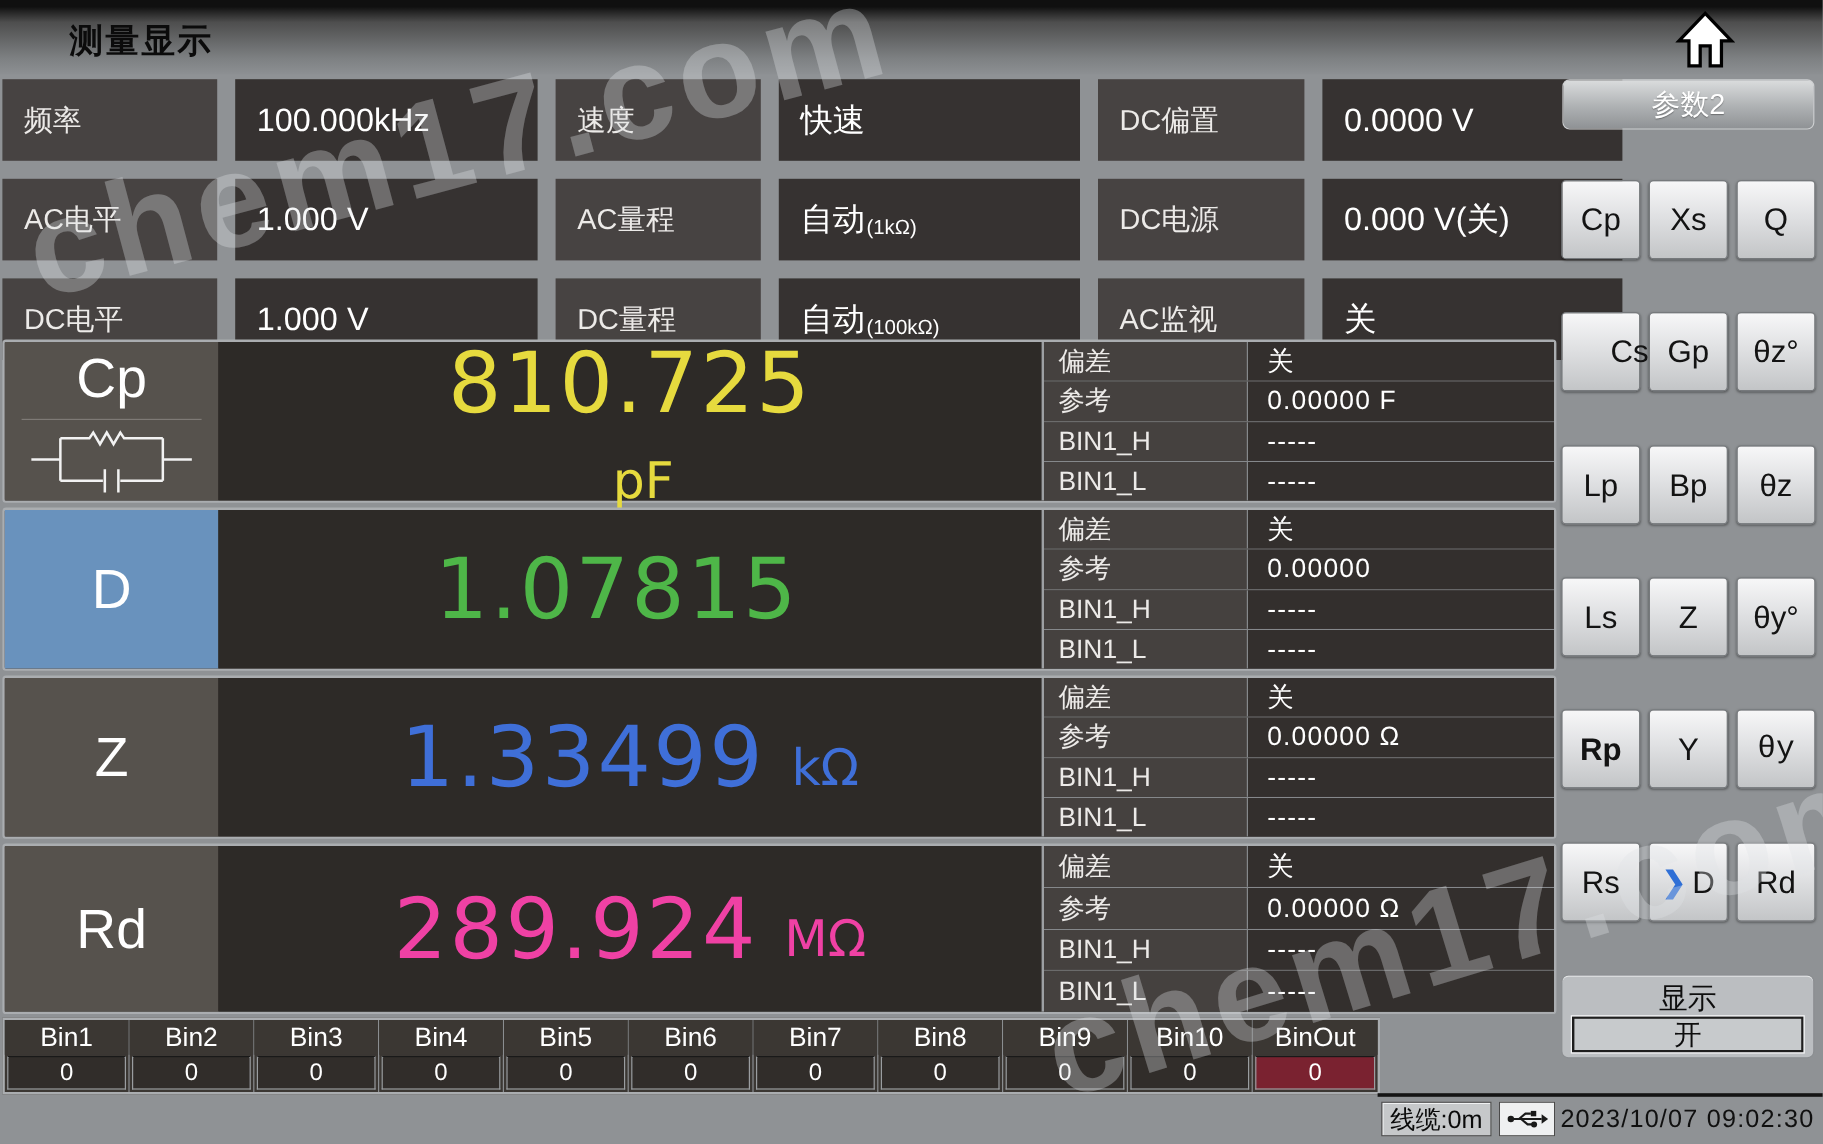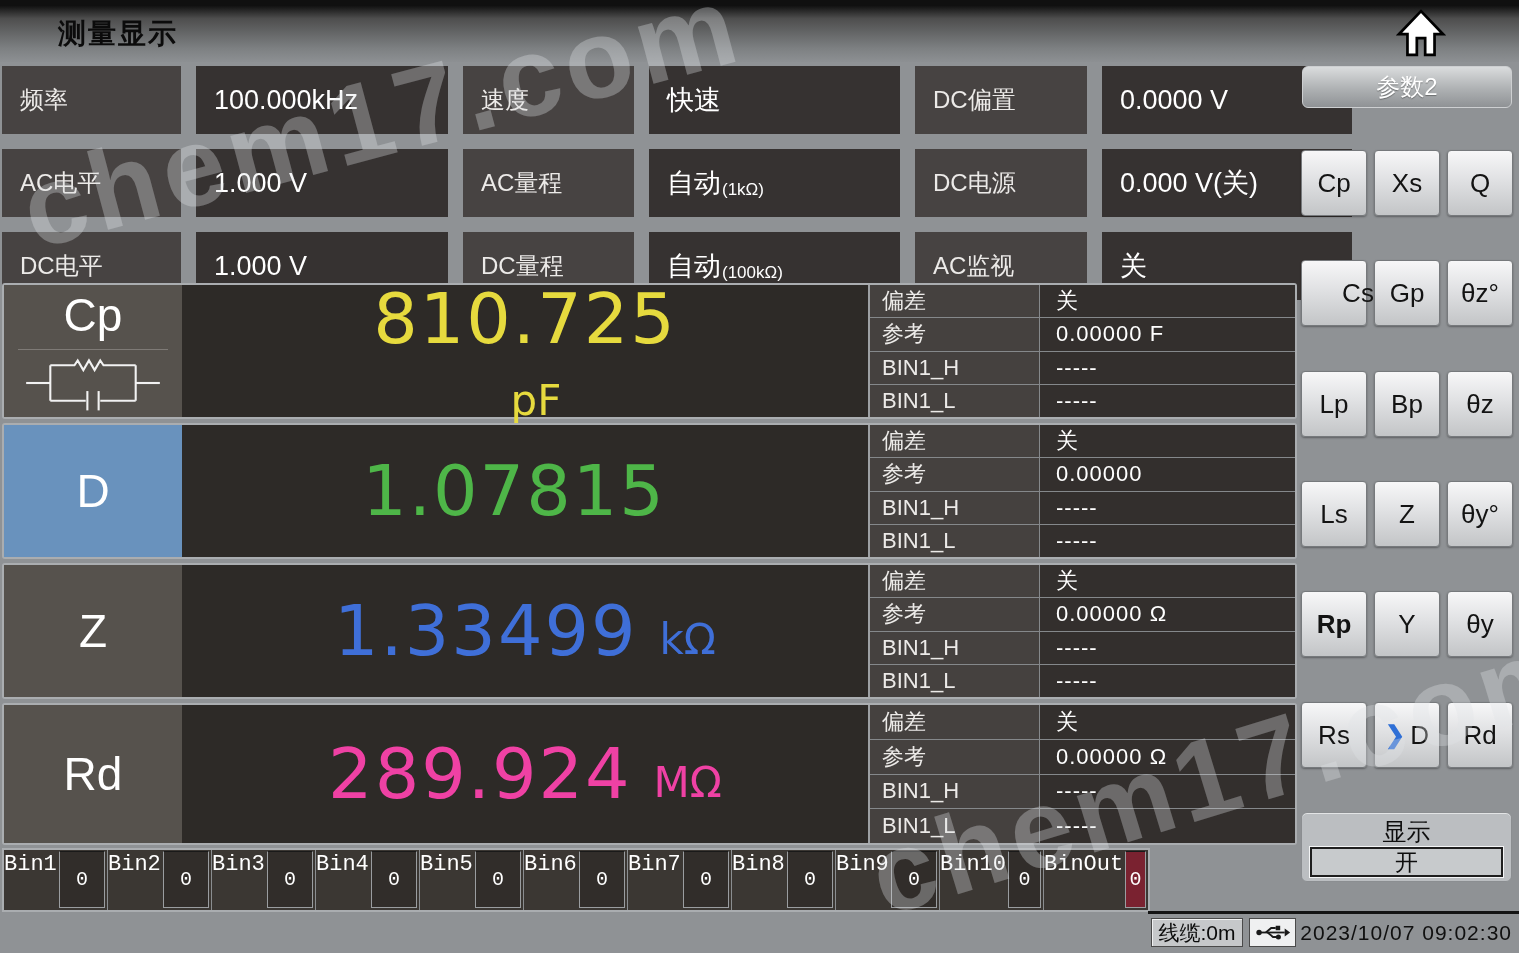--- a/index.html
+++ b/index.html
@@ -65,21 +65,21 @@
   .dvalue{
     flex:1;background:#332f2d;color:#ffffff;font-size:22px;
     display:flex;align-items:center;padding-left:16px;letter-spacing:1px;
   }
   
   .bins{
     position:absolute;left:2px;top:848px;width:1144px;height:60px;
     border:2px solid #aaadb0;background:#3b3733;
     display:grid;grid-template-columns:repeat(11,1fr);
   }
-  .bin{display:flex;border-right:1px solid #8a8d90;min-width:0;font-family:Liberation Mono, monospace;}
+  .bin{display:flex;flex-direction:column;border-right:1px solid #8a8d90;min-width:0;}
   .bin:last-child{border-right:none;}
   .bin-name{height:29px;display:flex;align-items:center;justify-content:center;
     color:#fff;font-size:22px;background:#3b3733;}
   .bin-count{
     flex:1;margin:1px 2px 2px 2px;background:#312d2a;
     border:1px solid #9a9da0;border-top-color:#191919;
     color:#fff;font-size:20px;display:flex;align-items:center;justify-content:center;
   }
   
   .sidebar-header{
@@ -395,21 +395,21 @@
 <div class="pbtn" style="left:1447px;top:481px;">
     <span>θy°</span>
   </div>
 
 <div class="pbtn" style="left:1301px;top:591px;font-weight:bold;">
     <span>Rp</span>
   </div>
 <div class="pbtn" style="left:1374px;top:591px;">
     <span>Y</span>
   </div>
-<div class="pbtn" style="left:1447px;top:591px;">
+<div class="pbtn" style="left:1447px;top:591px;font-family:Liberation Mono, monospace;">
     <span>θy</span>
   </div>
 
 <div class="pbtn" style="left:1301px;top:702px;">
     <span>Rs</span>
   </div>
 <div class="pbtn" style="left:1374px;top:702px;">
   <span class="marker" style="color: rgb(47, 111, 214);">❯</span>
   <span>D</span>
 </div>

